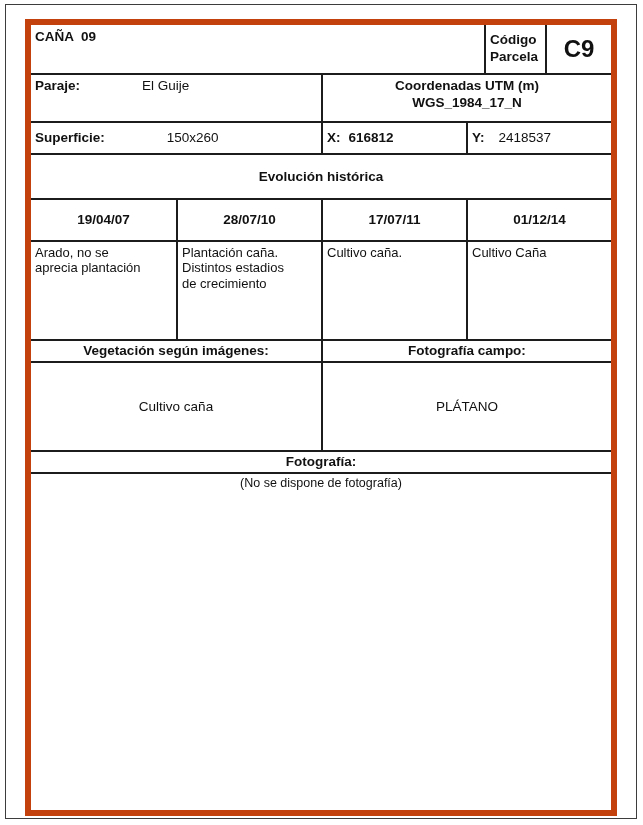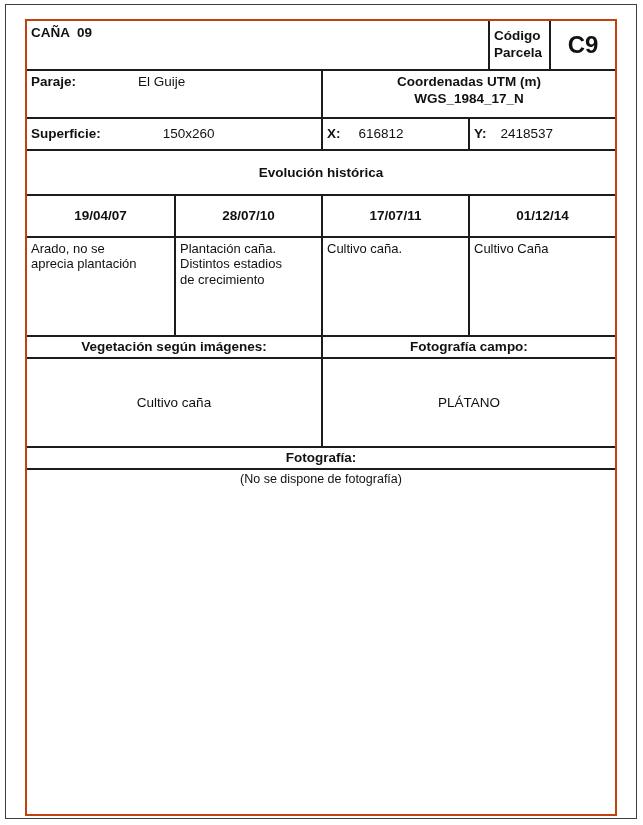--- a/index.html
+++ b/index.html
@@ -19,21 +19,21 @@
   .page-border {
     position: absolute;
     left: 5px; top: 4px; right: 6px; bottom: 6px;
     border: 1px solid #3d3d3d;
   }
   .sheet {
     position: absolute;
     left: 25px; top: 19px;
     width: 592px; height: 797px;
     box-sizing: border-box;
-    border: 2px solid #c2410c;
+    border: 6px solid #c2410c;
     display: flex;
     flex-direction: column;
     background: #ffffff;
   }
   .row {
     display: flex;
     box-sizing: border-box;
     flex: 0 0 auto;
   }
   .row + .row { border-top: 2px solid #1c1c1c; }
@@ -67,21 +67,21 @@
   .codigo-cell { flex: 0 0 61px; line-height: 1.25; }
   .c9-cell     { flex: 0 0 66px; font-size: 24px; }
 
   
   .half    { flex: 0 0 50%; }
   .quarter { flex: 0 0 25%; }
 
   .label-value { display: flex; align-items: baseline; }
   .gap-paraje     { margin-left: 62px; }
   .gap-superficie { margin-left: 62px; }
-  .gap-x          { margin-left: 18px; }
+  .gap-x          { margin-left: 8px; font-weight: bold; }
   .gap-y          { margin-left: 14px; }
 
   .coords-head { line-height: 1.25; }
   .desc-cell { font-size: 13px; }
   .foto-placeholder { font-size: 12.5px; padding-top: 2px; }
 </style>
 </head>
 <body>
 
 <div class="page-border"></div>

